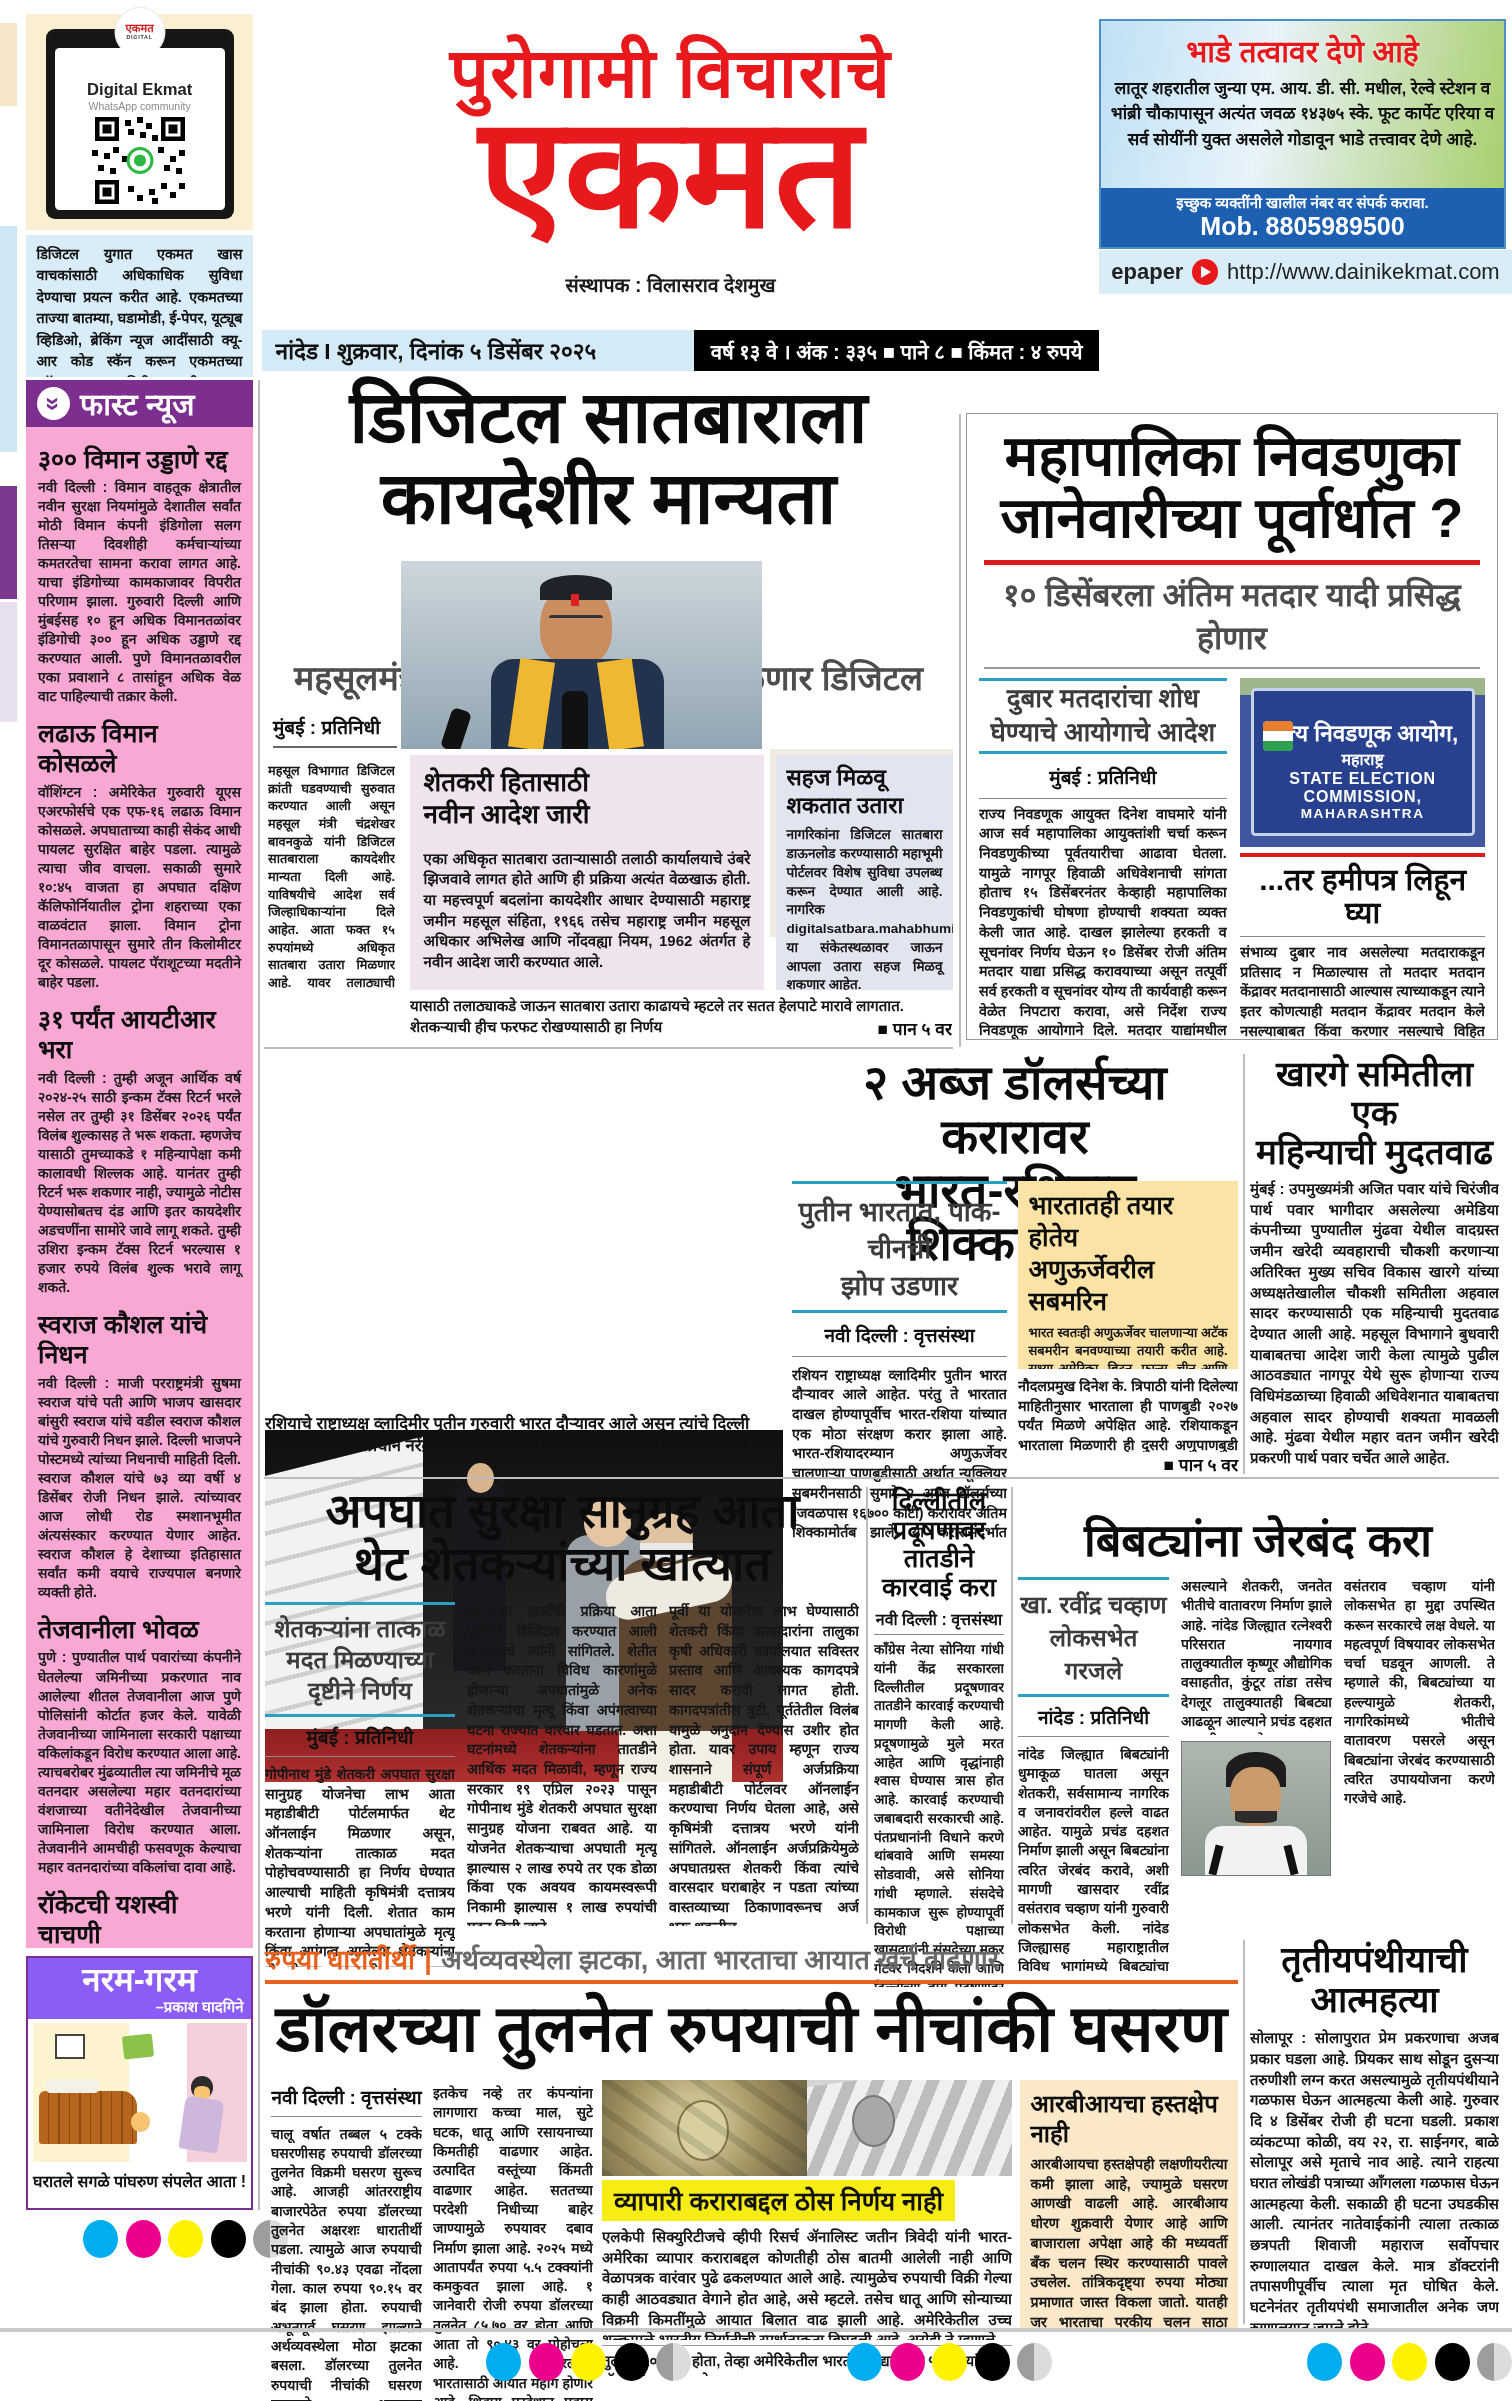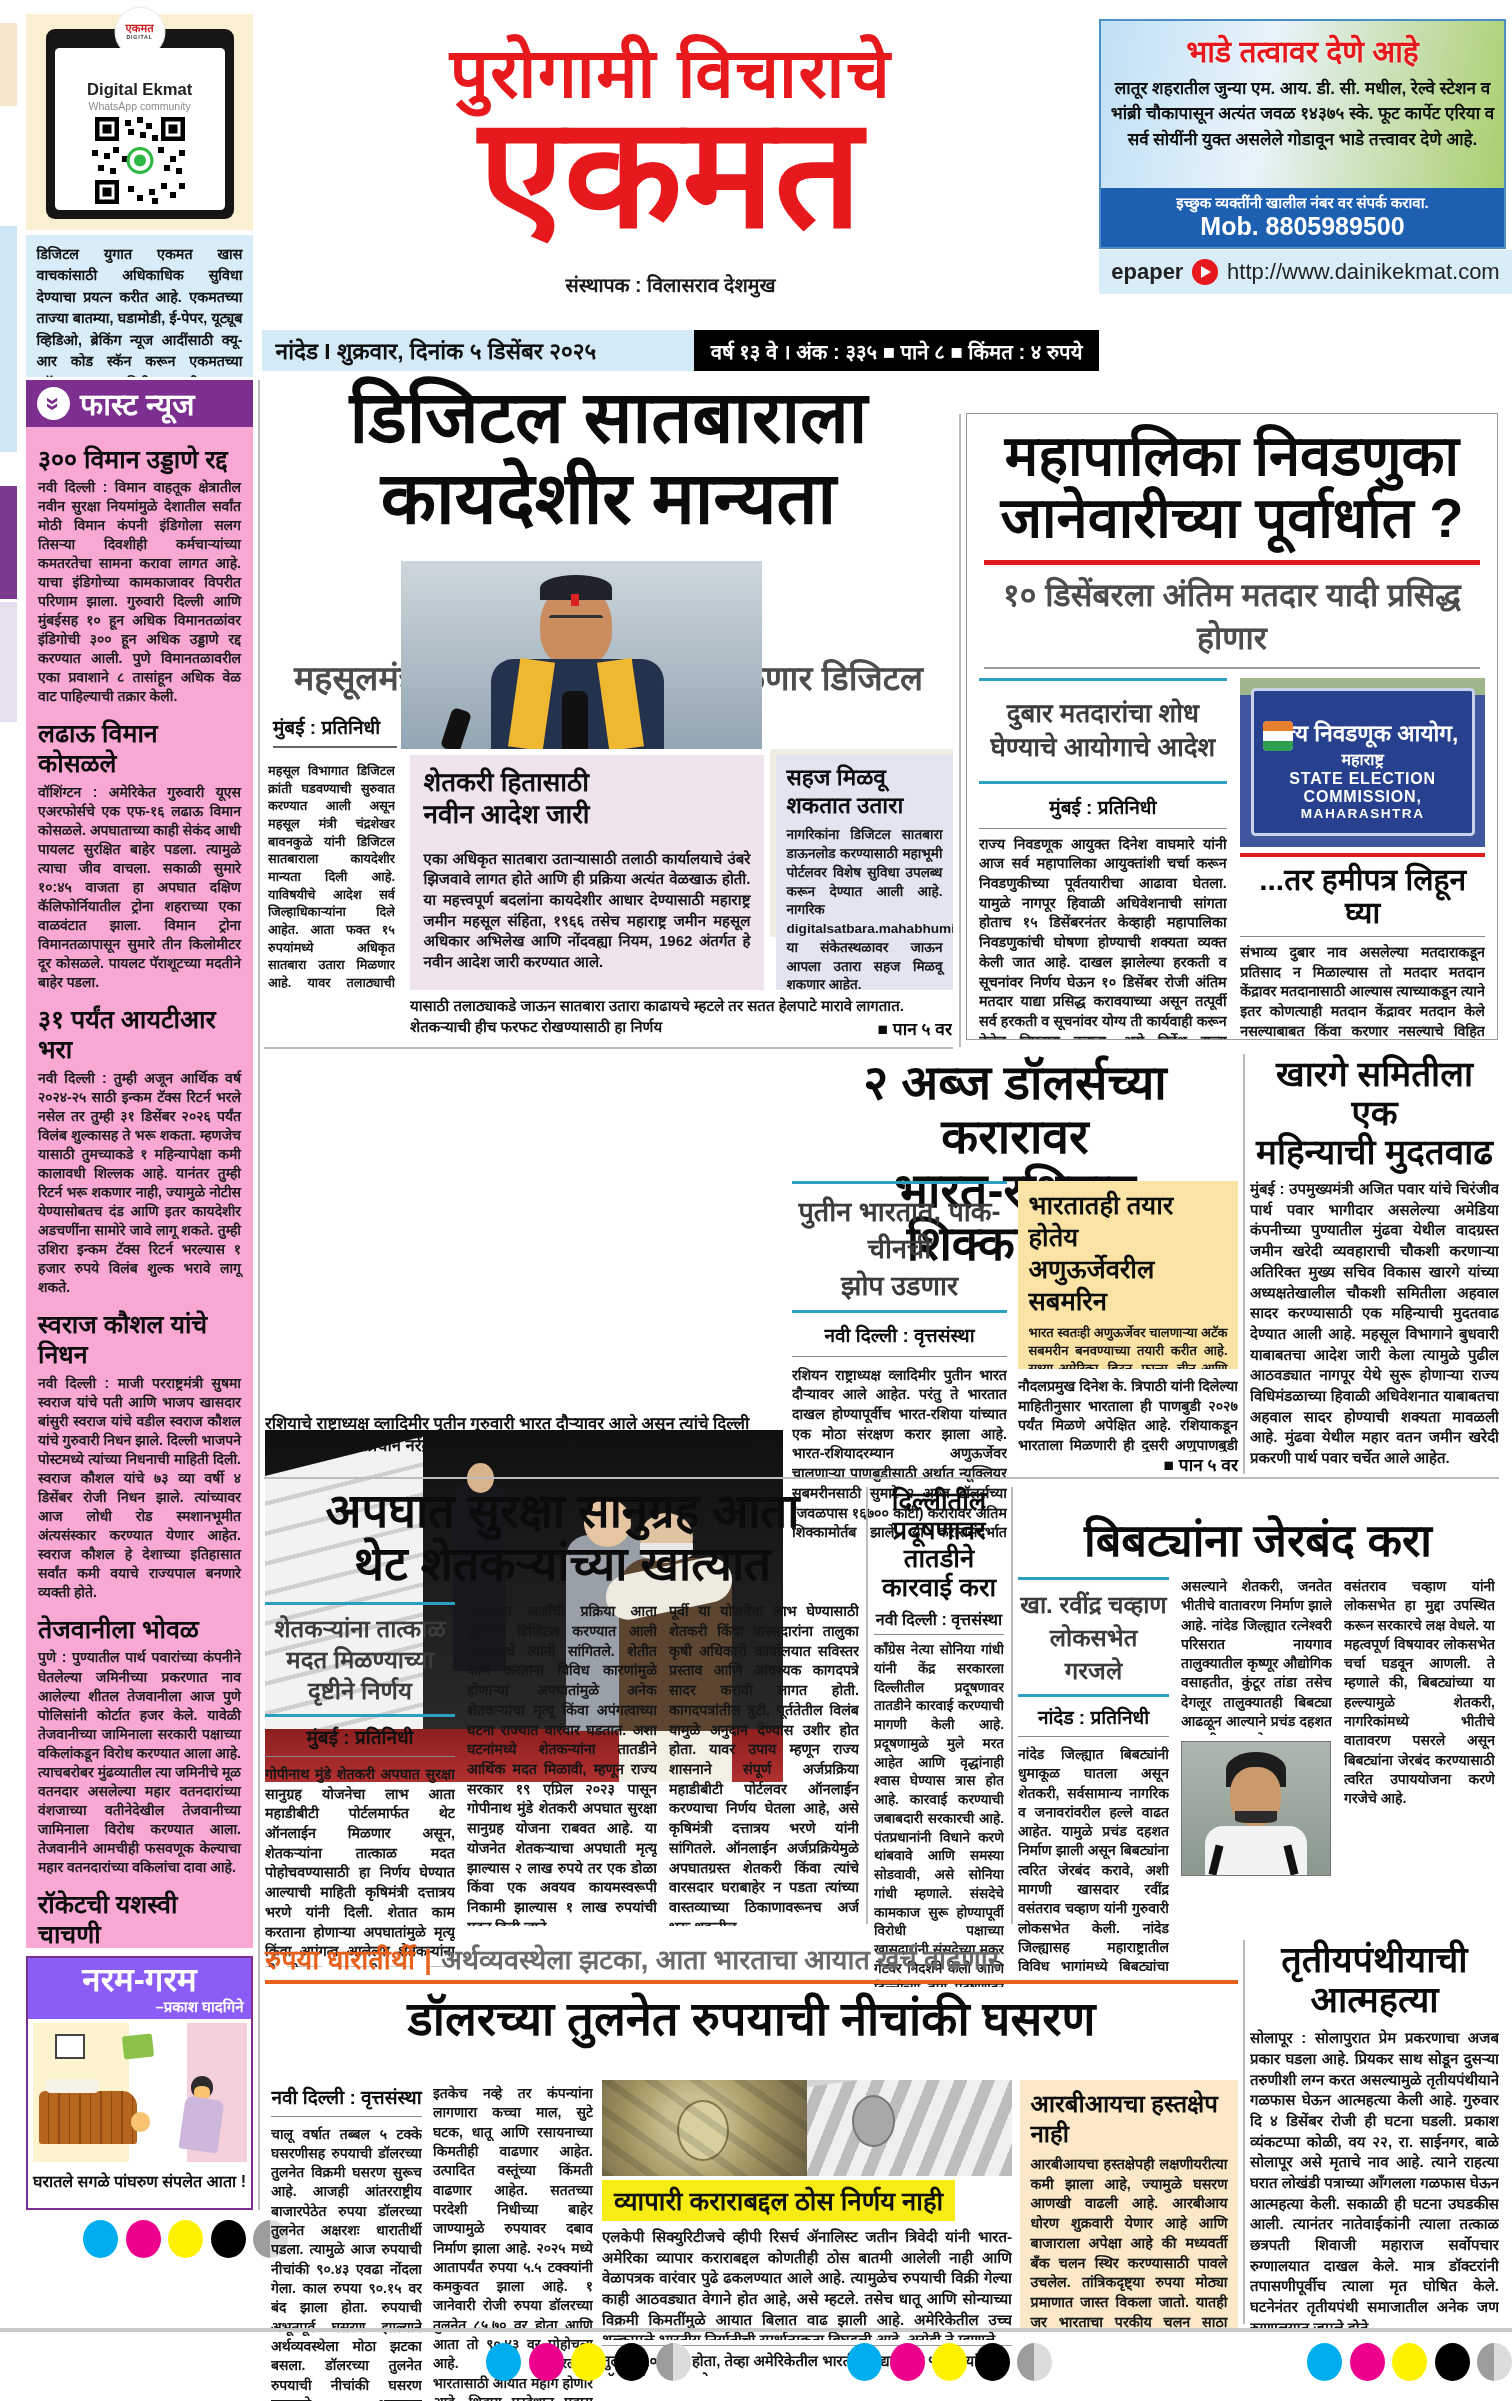--- a/index.html
+++ b/index.html
@@ -293,21 +293,21 @@
   <div class="abs" style="left:966px;top:413px;width:532px;height:627px;border:1.5px solid #9a9a9a;box-sizing:border-box;overflow:hidden;">
     <div class="ctr hl" style="font-size:56px;padding-top:10.5px;">
       <div>महापालिका निवडणुका</div>
       <div>जानेवारीच्या पूर्वार्धात ?</div>
     </div>
     <div class="redrule" style="height:4.5px;margin:10.5px 16.6px 7.5px 16.6px;"></div>
     <div class="ctr subhead" style="font-size:32px;">१० डिसेंबरला अंतिम मतदार यादी प्रसिद्ध होणार</div>
     <div class="rule" style="height:1.5px;margin:9px 16.6px;"></div>
     <div style="display:flex;gap:13.6px;padding:0 12px;">
       <div style="width:252px;">
-        <div class="tealbox" style="font-size:26px;padding:16px 3px;line-height:1.3;">दुबार मतदारांचा शोध घेण्याचे आयोगाचे आदेश</div>
+        <div class="tealbox" style="font-size:26px;padding:1px 3px;line-height:1.3;">दुबार मतदारांचा शोध घेण्याचे आयोगाचे आदेश</div>
         <div class="ctr byline" style="margin:10.5px 0 6px 0;border-bottom:1.5px solid #888;padding-bottom:7.5px;">मुंबई : प्रतिनिधी</div>
         <div class="body-txt just clip" style="height:324px;">राज्य निवडणूक आयुक्त दिनेश वाघमारे यांनी आज सर्व महापालिका आयुक्तांशी चर्चा करून निवडणुकीच्या पूर्वतयारीचा आढावा घेतला. यामुळे नागपूर हिवाळी अधिवेशनाची सांगता होताच १५ डिसेंबरनंतर केव्हाही महापालिका निवडणुकांची घोषणा होण्याची शक्यता व्यक्त केली जात आहे. दाखल झालेल्या हरकती व सूचनांवर निर्णय घेऊन १० डिसेंबर रोजी अंतिम मतदार याद्या प्रसिद्ध करावयाच्या असून तत्पूर्वी सर्व हरकती व सूचनांवर योग्य ती कार्यवाही करून वेळेत निपटारा करावा, असे निर्देश राज्य निवडणूक आयोगाने दिले. मतदार याद्यांमधील संभाव्य दुबार मतदारांचा काटेकोर शोध घेऊन प्रत्यक्ष मतदानाच्या वेळीदेखील दक्षता घेण्यात यावी. त्याच बरोबर प्रभागनिहाय मतदार यादी तयार करताना झालेल्या चुका निर्देशनास आल्यास तक्रारींची वाट न पाहता स्वतःहून दुरूस्तीबाबत कार्यवाही करावी, असे निर्देशही निवडणूक आयुक्तांनी दिले. राज्य निवडणूक आयुक्त दिनेश वाघमारे यांनी आज दूरचित्र संवादाच्या माध्यमातून (व्हीसी) महानगरपालिका</div>
       </div>
       <div style="width:249px;">
         <div class="ph" style="height:169px;background:linear-gradient(#9fb58a 0 10%,#3f579e 10% 100%);">
           <div class="sign-board">
             <div class="abs" style="left:9px;top:30px;width:30px;height:30px;background:#fff;border-radius:4.5px;overflow:hidden;">
               <div style="height:9.8px;background:#e77f2f;"></div>
                 <div style="height:9.8px;background:#fff;"></div>
                 <div style="height:10.5px;background:#2e9e4f;"></div>
@@ -423,21 +423,21 @@
       <div class="body-txt just clip" style="width:151px;height:392px;font-size:14px;">वसंतराव चव्हाण यांनी लोकसभेत हा मुद्दा उपस्थित करून सरकारचे लक्ष वेधले. या महत्वपूर्ण विषयावर लोकसभेत चर्चा घडवून आणली. ते म्हणाले की, बिबट्यांच्या या हल्ल्यामुळे शेतकरी, नागरिकांमध्ये भीतीचे वातावरण पसरले असून बिबट्यांना जेरबंद करण्यासाठी त्वरित उपाययोजना करणे गरजेचे आहे.</div>
     </div>
   </div>
 
   <div class="abs" style="left:265px;top:1940px;width:973px;">
     <span class="kicker-label">रुपया धारातीर्थी</span>
     <span class="kicker-label" style="padding:0 6px;">|</span>
     <span class="kicker-rest">अर्थव्यवस्थेला झटका, आता भारताचा आयात खर्च वाढणार</span>
   </div>
   <div class="abs" style="left:265px;top:1980px;width:973px;height:3.8px;background:#e8611c;"></div>
-  <div class="abs ctr hl" style="left:265px;top:1993px;width:973px;font-size:47px;">डॉलरच्या तुलनेत रुपयाची नीचांकी घसरण</div>
+  <div class="abs ctr hl" style="left:265px;top:1993px;width:973px;font-size:65px;">डॉलरच्या तुलनेत रुपयाची नीचांकी घसरण</div>
 
   <div class="abs" style="left:271px;top:2084px;width:151px;">
     <div class="ctr byline" style="border-bottom:1.5px solid #888;padding-bottom:6px;margin-bottom:7.5px;">नवी दिल्ली : वृत्तसंस्था</div>
     <div class="body-txt just clip" style="height:316px;font-size:14px;">चालू वर्षात तब्बल ५ टक्के घसरणीसह रुपयाची डॉलरच्या तुलनेत विक्रमी घसरण सुरूच आहे. आजही आंतरराष्ट्रीय बाजारपेठेत रुपया डॉलरच्या तुलनेत अक्षरशः धारातीर्थी पडला. त्यामुळे आज रुपयाची नीचांकी ९०.४३ एवढा नोंदला गेला. काल रुपया ९०.१५ वर बंद झाला होता. रुपयाची अभूतपूर्व घसरण झाल्याने अर्थव्यवस्थेला मोठा झटका बसला. डॉलरच्या तुलनेत रुपयाची नीचांकी घसरण झाल्याने भारताचा आयातीवरील खर्च वाढणार असून इंधन खरेदीला फटका बसणार आहे.</div>
   </div>
   <div class="abs body-txt just clip" style="left:433px;top:2084px;width:160px;height:361px;font-size:14px;">इतकेच नव्हे तर कंपन्यांना लागणारा कच्चा माल, सुटे घटक, धातू आणि रसायनाच्या किमतीही वाढणार आहेत. उत्पादित वस्तूंच्या किंमती वाढणार आहेत. सततच्या परदेशी निधीच्या बाहेर जाण्यामुळे रुपयावर दबाव निर्माण झाला आहे. २०२५ मध्ये आतापर्यंत रुपया ५.५ टक्क्यांनी कमकुवत झाला आहे. १ जानेवारी रोजी रुपया डॉलरच्या तुलनेत ८५.७० वर होता आणि आता तो ९०.४३ वर पोहोचला आहे. रुपया घसरल्याने भारतासाठी आयात महाग होणार आहे. शिवाय परदेशात प्रवास करणे आणि शिक्षण घेणेदेखील महाग झाले आहे. जेव्हा रुपया डॉलरच्या</div>
 
   <div class="abs" style="left:602px;top:2080px;width:410px;height:96px;display:flex;">
     <div class="ph" style="width:205px;height:96px;background:radial-gradient(circle at 45% 45%,#cabf8e 0 22%,#9a8d5c 60%,#6e6344 100%);">
       <div class="abs" style="left:75px;top:19.6px;width:48px;height:57px;background:#d8cf9f;border-radius:50%;border:2.3px solid #837748;"></div>

